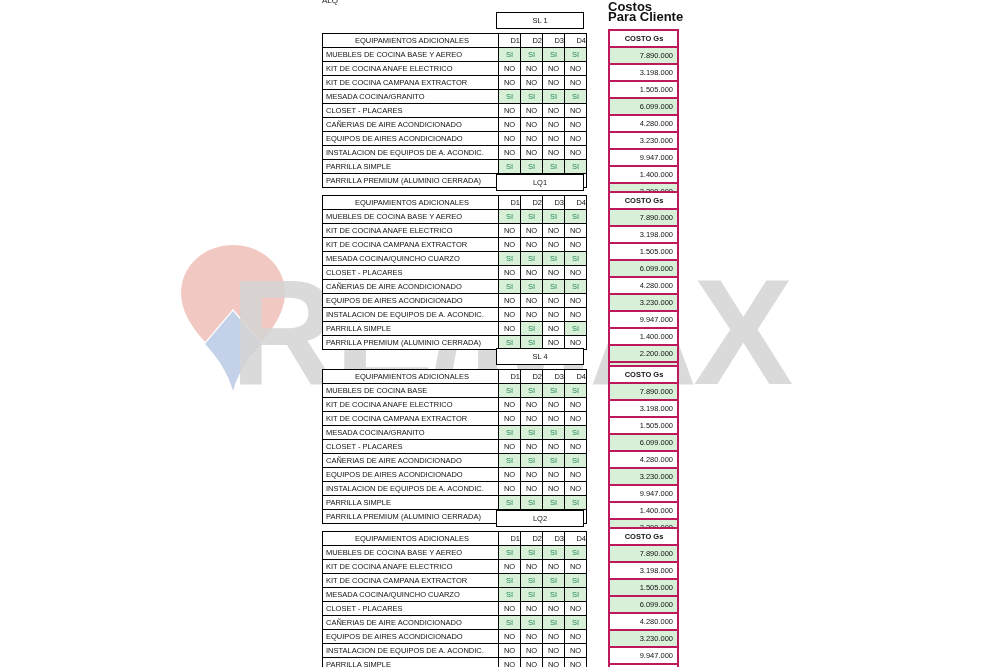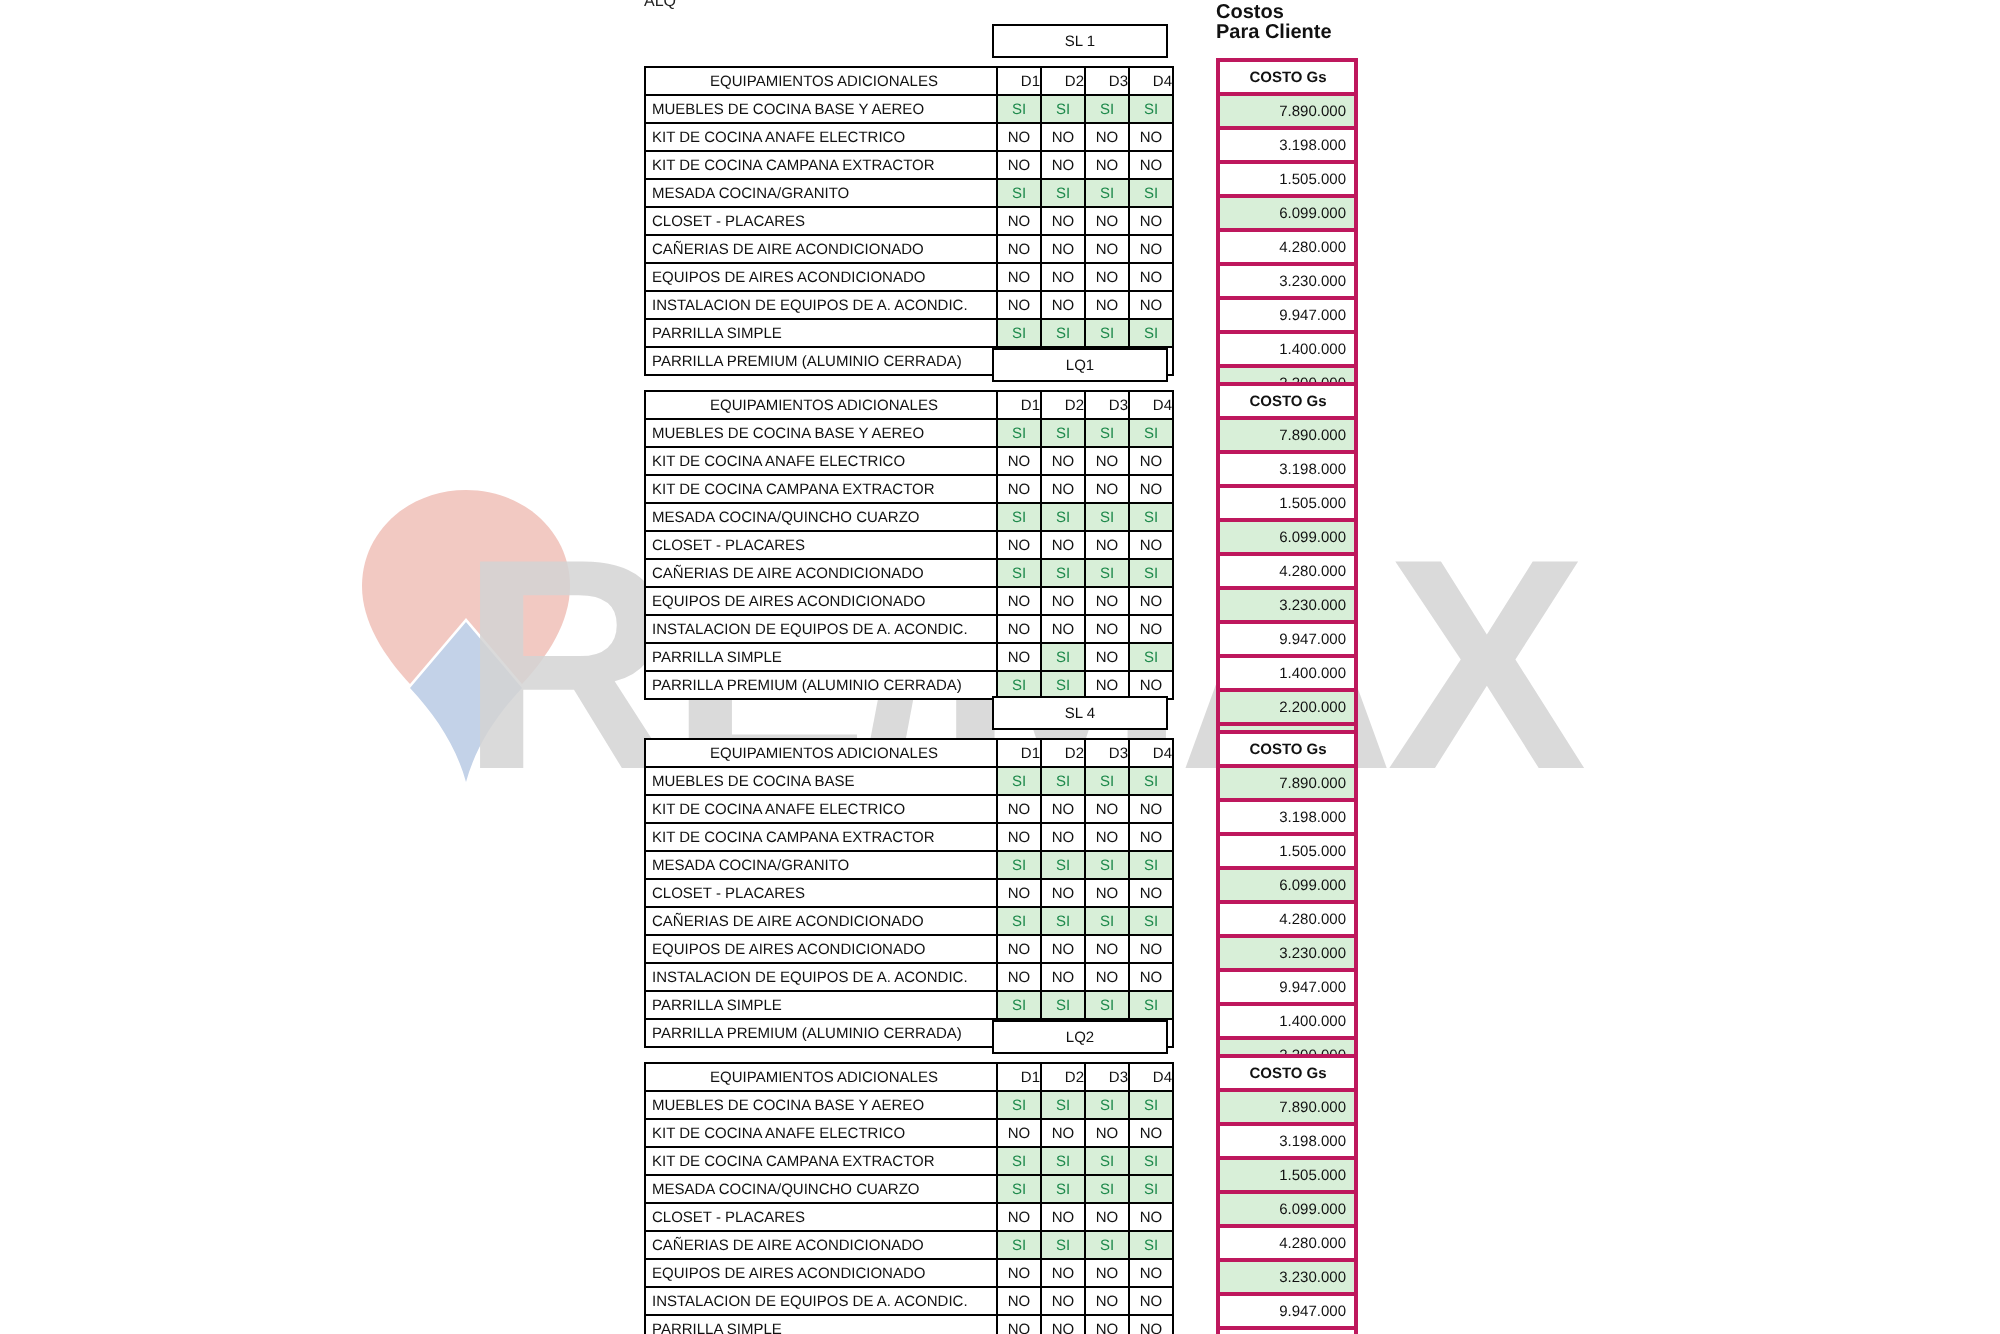--- a/index.html
+++ b/index.html
@@ -59,21 +59,21 @@
     left: 322px;
     top: -4px;
     font-size: 8px;
     color: #222;
   }
 
   .costos-head {
     position: absolute;
     left: 608px;
     top: 2px;
-    font-size: 10px;
+    font-size: 13px;
     line-height: 10px;
     font-weight: bold;
     color: #111;
     white-space: pre-line;
   }
 
   .block {
     position: absolute;
   }
 

